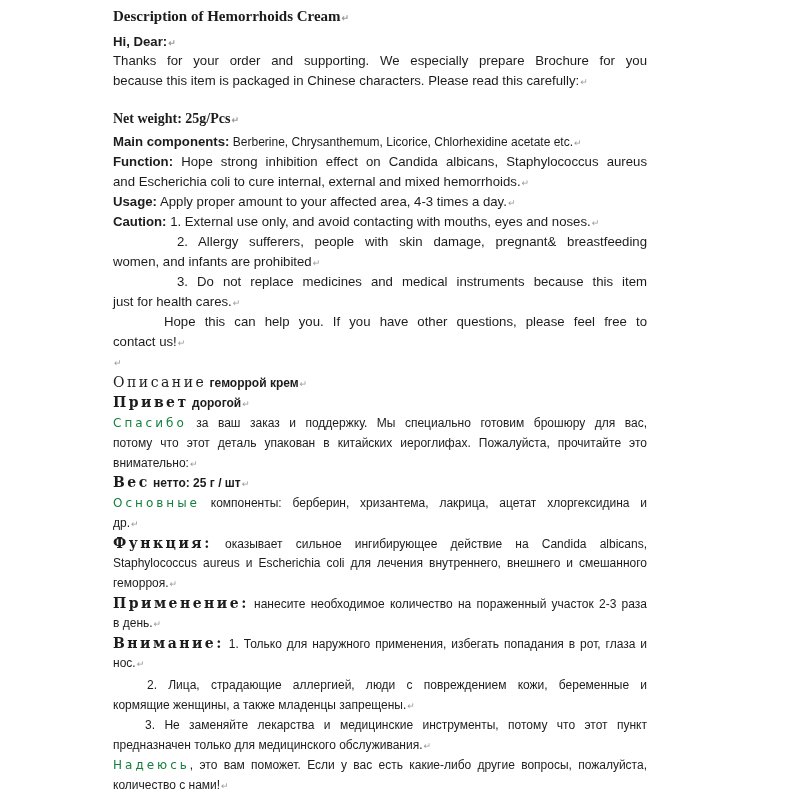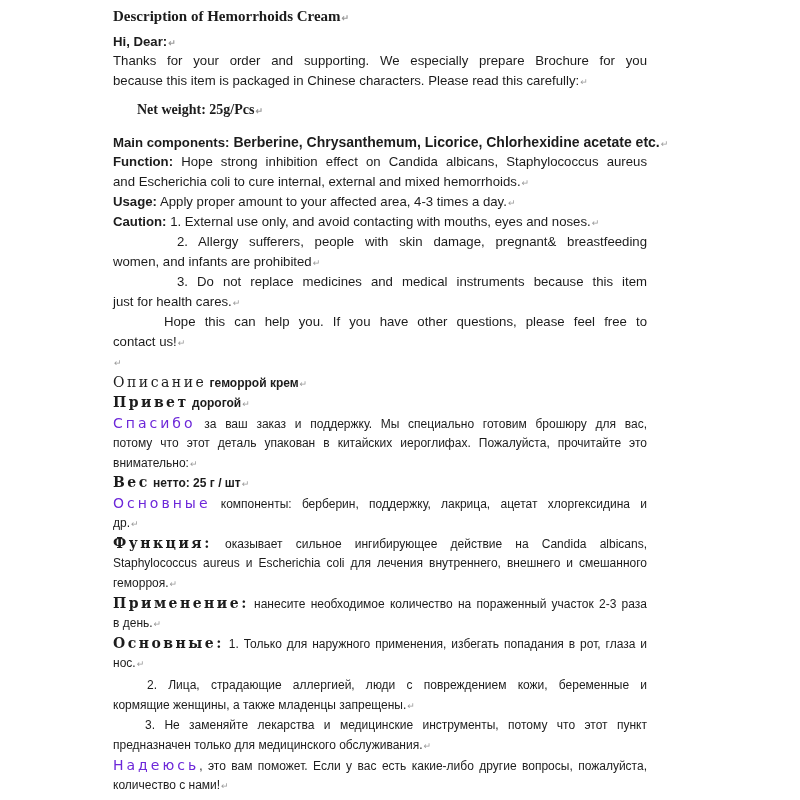--- a/index.html
+++ b/index.html
@@ -2,39 +2,39 @@
 <html><head>
 <meta charset="utf-8">
 <style>
   html, body { margin: 0; padding: 0; background: #ffffff; }
   body { width: 800px; height: 800px; overflow: hidden; position: relative; color: #1c1c1c; }
   .page { position: absolute; left: 113px; top: 0; width: 534px; font-family: "Liberation Sans", sans-serif; font-size: 13.2px; }
   .line { position: absolute; left: 0; width: 534px; white-space: nowrap; line-height: 20px; }
   .just { text-align: justify; text-align-last: justify; white-space: normal; }
   .serif-b { font-family: "Liberation Serif", serif; font-weight: bold; }
   .b { font-weight: bold; }
-  .small { font-size: 14px; font-weight: bold; }
+  .small { font-size: 12px; }
   .ru { font-size: 12px; }
   .ru-head { font-family: "DejaVu Serif", serif; letter-spacing: 2.5px; font-size: 14px; text-align: center; }
-  .ru-head-light { font-family: "DejaVu Sans", sans-serif; letter-spacing: 3px; font-size: 14px; font-weight: normal; color: #6d28d9; }
+  .ru-head-light { font-family: "DejaVu Sans", sans-serif; letter-spacing: 3px; font-size: 12px; font-weight: normal; color: #15803d; }
   .pm { color: #9a9a9a; font-size: 9px; margin-left: 1px; }
 </style>
 </head>
 <body>
 
 <div class="page">
 
   <div class="line serif-b" style="top:6px;font-size:15px;"><span>Description of Hemorrhoids Cream</span><span class="pm">↵</span></div>
 
   <div class="line b" style="top:32px;"><span>Hi, Dear:</span><span class="pm">↵</span></div>
 
   <div class="line just" style="top:51px;">Thanks for your order and supporting. We especially prepare Brochure for you</div>
   <div class="line" style="top:71px;"><span>because this item is packaged in Chinese characters. Please read this carefully:</span><span class="pm">↵</span></div>
 
-  <div class="line serif-b" style="top:100px;font-size:14px;margin-left:24px;"><span>Net weight: 25g/Pcs</span><span class="pm">↵</span></div>
+  <div class="line serif-b" style="top:109px;font-size:14px;"><span>Net weight: 25g/Pcs</span><span class="pm">↵</span></div>
 
   <div class="line" style="top:132px;"><span class="b">Main components:</span><span class="small"> Berberine, Chrysanthemum, Licorice, Chlorhexidine acetate etc.</span><span class="pm">↵</span></div>
 
   <div class="line just" style="top:152px;"><span class="b">Function:</span><span> Hope strong inhibition effect on Candida albicans, Staphylococcus aureus</span></div>
   <div class="line" style="top:172px;"><span>and Escherichia coli to cure internal, external and mixed hemorrhoids.</span><span class="pm">↵</span></div>
 
   <div class="line" style="top:192px;"><span class="b">Usage:</span><span> Apply proper amount to your affected area, 4-3 times a day.</span><span class="pm">↵</span></div>
 
   <div class="line" style="top:212px;"><span class="b">Caution:</span><span> 1. External use only, and avoid contacting with mouths, eyes and noses.</span><span class="pm">↵</span></div>
 
@@ -52,31 +52,31 @@
   <div class="line" style="top:372px;"><span class="ru-head">Описание</span><span class="b ru"> геморрой крем</span><span class="pm">↵</span></div>
 
   <div class="line" style="top:392px;"><span class="ru-head b">Привет</span><span class="b ru"> дорогой</span><span class="pm">↵</span></div>
 
   <div class="line just ru" style="top:413px;"><span class="ru-head-light">Спасибо</span><span> за ваш заказ и поддержку. Мы специально готовим брошюру для вас,</span></div>
   <div class="line just ru" style="top:433px;">потому что этот деталь упакован в китайских иероглифах. Пожалуйста, прочитайте это</div>
   <div class="line ru" style="top:453px;"><span>внимательно:</span><span class="pm">↵</span></div>
 
   <div class="line" style="top:472px;"><span class="ru-head b">Вес</span><span class="b ru"> нетто: 25 г / шт</span><span class="pm">↵</span></div>
 
-  <div class="line just ru" style="top:493px;"><span class="ru-head-light">Основные</span><span> компоненты: берберин, поддержку, лакрица, ацетат хлоргексидина и</span></div>
+  <div class="line just ru" style="top:493px;"><span class="ru-head-light">Основные</span><span> компоненты: берберин, хризантема, лакрица, ацетат хлоргексидина и</span></div>
   <div class="line ru" style="top:513px;"><span>др.</span><span class="pm">↵</span></div>
 
   <div class="line just ru" style="top:533px;"><span class="ru-head b">Функция:</span><span> оказывает сильное ингибирующее действие на Candida albicans,</span></div>
   <div class="line just ru" style="top:553px;">Staphylococcus aureus и Escherichia coli для лечения внутреннего, внешнего и смешанного</div>
   <div class="line ru" style="top:573px;"><span>геморроя.</span><span class="pm">↵</span></div>
 
   <div class="line just ru" style="top:593px;"><span class="ru-head b">Применение:</span><span> нанесите необходимое количество на пораженный участок 2-3 раза</span></div>
   <div class="line ru" style="top:613px;"><span>в день.</span><span class="pm">↵</span></div>
 
-  <div class="line just ru" style="top:633px;"><span class="ru-head b">Основные:</span><span> 1. Только для наружного применения, избегать попадания в рот, глаза и</span></div>
+  <div class="line just ru" style="top:633px;"><span class="ru-head b">Внимание:</span><span> 1. Только для наружного применения, избегать попадания в рот, глаза и</span></div>
   <div class="line ru" style="top:653px;"><span>нос.</span><span class="pm">↵</span></div>
 
   <div class="line just ru" style="top:675px;padding-left:34px;width:500px;">2. Лица, страдающие аллергией, люди с повреждением кожи, беременные и</div>
   <div class="line ru" style="top:695px;"><span>кормящие женщины, а также младенцы запрещены.</span><span class="pm">↵</span></div>
 
   <div class="line just ru" style="top:715px;padding-left:32px;width:502px;">3. Не заменяйте лекарства и медицинские инструменты, потому что этот пункт</div>
   <div class="line ru" style="top:735px;"><span>предназначен только для медицинского обслуживания.</span><span class="pm">↵</span></div>
 
   <div class="line just ru" style="top:755px;"><span class="ru-head-light">Надеюсь</span><span>, это вам поможет. Если у вас есть какие-либо другие вопросы, пожалуйста,</span></div>
   <div class="line ru" style="top:775px;"><span>количество с нами!</span><span class="pm">↵</span></div>

